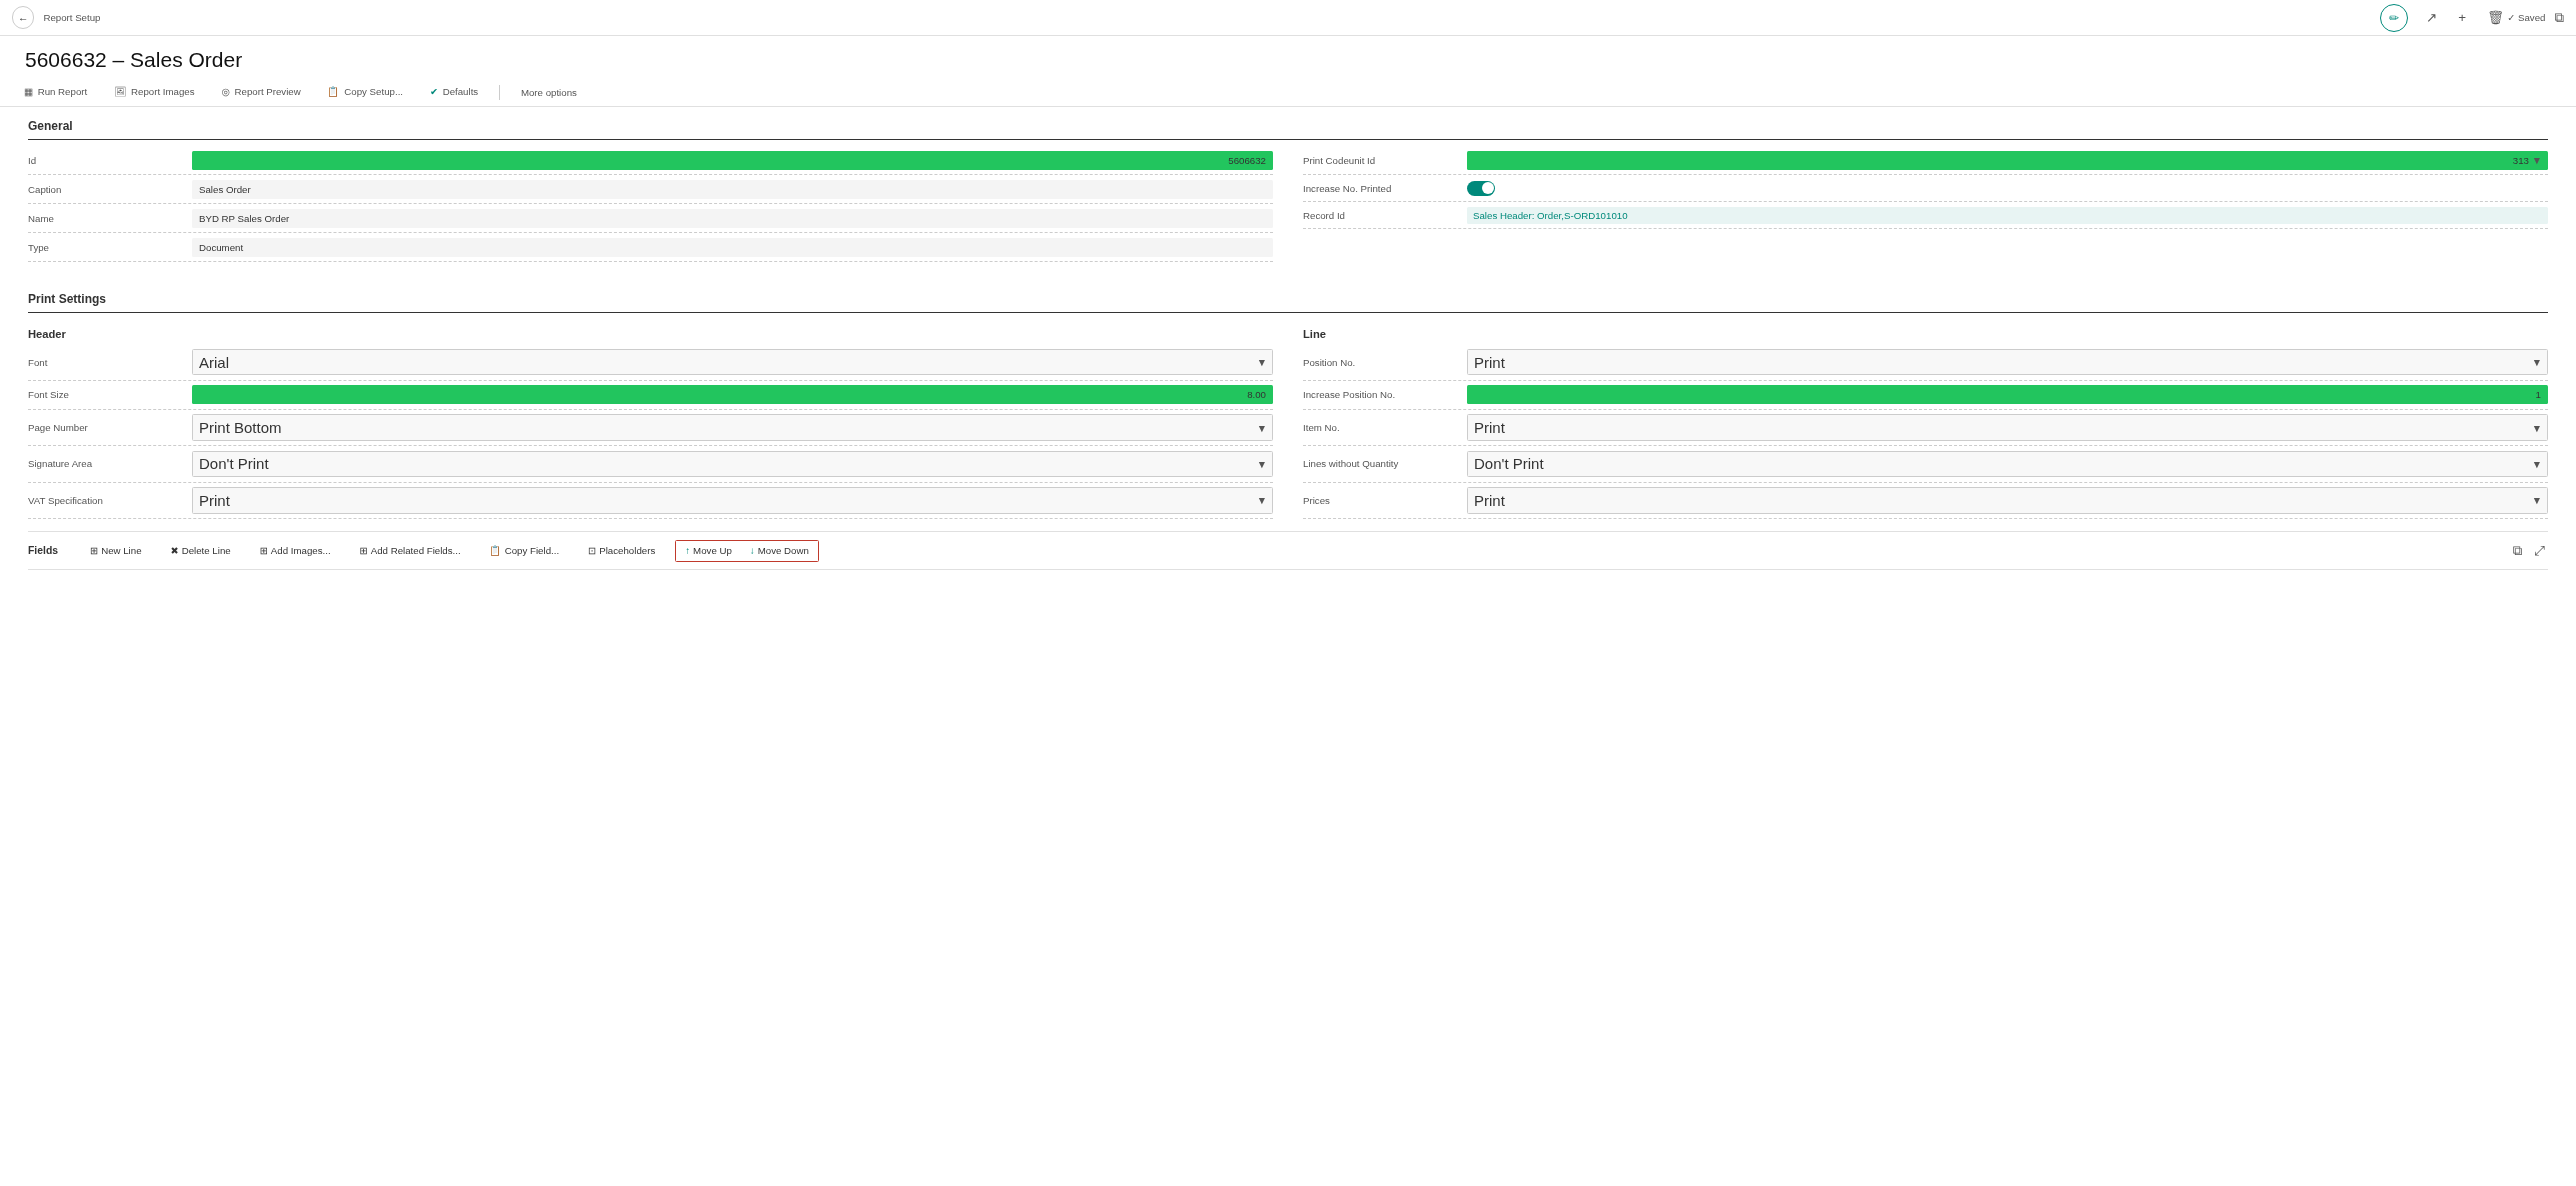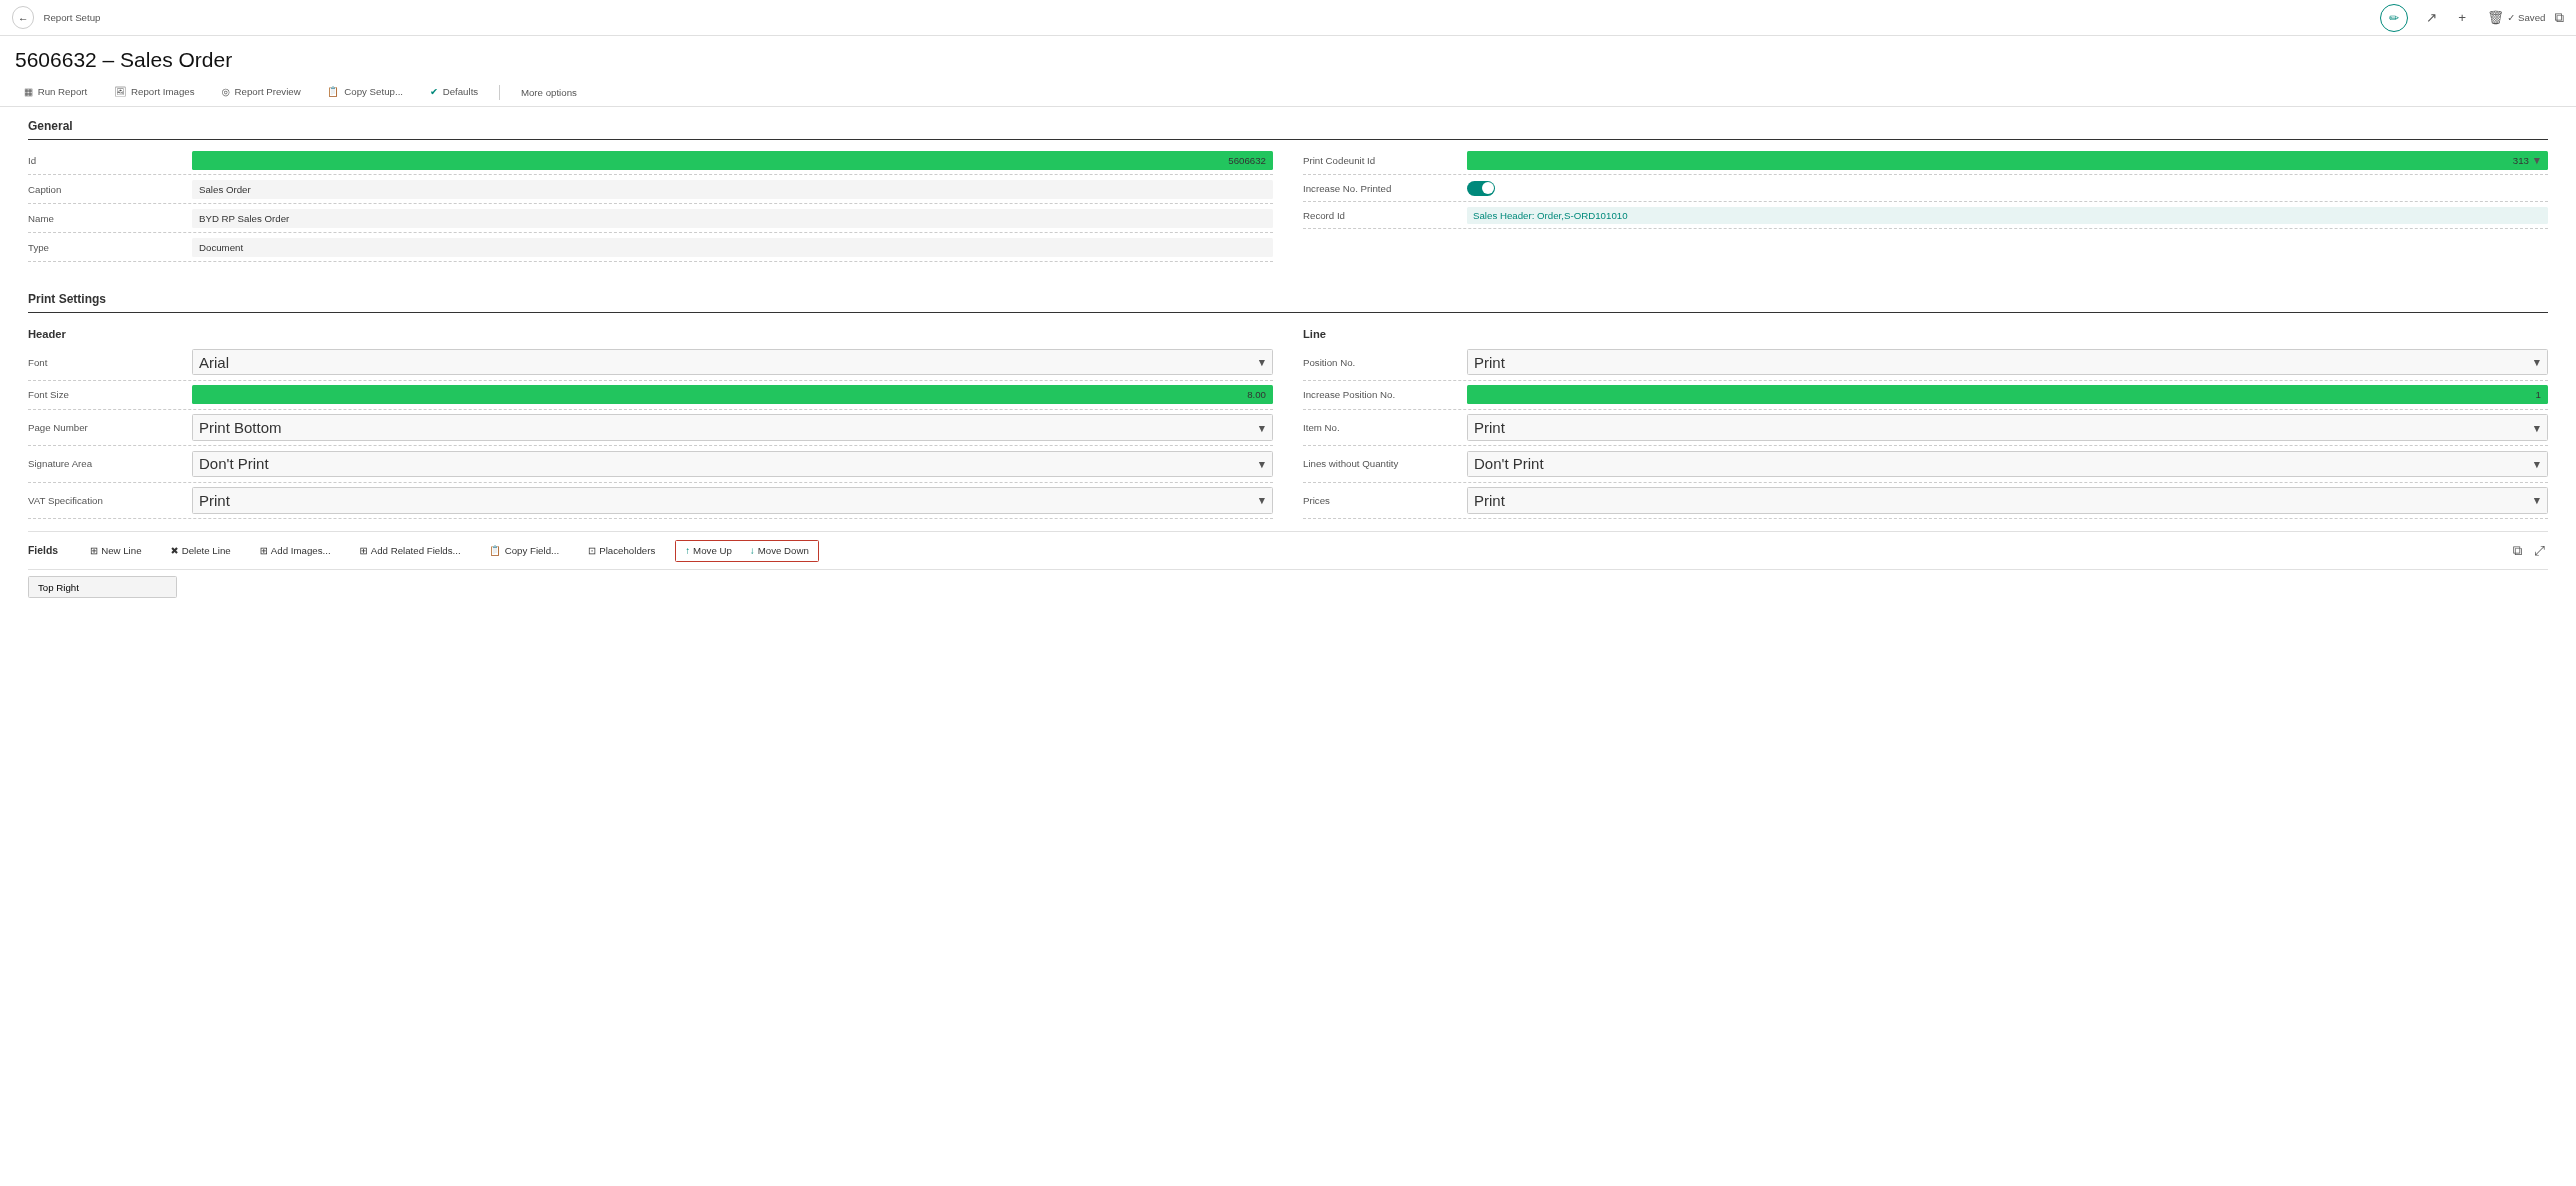--- a/index.html
+++ b/index.html
@@ -13,21 +13,21 @@
       width: 22.4px; height: 22.4px; border-radius: 50%; border: 0.7px solid #ccc; display: flex; align-items: center; justify-content: center;
       cursor: pointer; margin-right: 9px; background: #fff;
     }
     .top-bar-title { font-size: 9.7px; color: #555; flex: 1; }
     .top-bar-icons { display: flex; align-items: center; gap: 15px; }
     .icon-btn { background: none; border: none; cursor: pointer; font-size: 13.4px; color: #555; padding: 3px; }
     .edit-btn { width: 28px; height: 28px; border-radius: 50%; border: 1.5px solid #00897b; display: flex; align-items: center; justify-content: center; color: #00897b; cursor: pointer; background: #fff; }
     .saved-text { font-size: 9.7px; color: #555; margin-left: auto; display: flex; align-items: center; gap: 3px; }
     .restore-btn { background: none; border: none; font-size: 13.4px; color: #555; cursor: pointer; margin-left: 6px; }
 
-    .page-title { font-size: 21px; font-weight: 300; padding: 12px 15px 6px; color: #111; }
+    .page-title { font-size: 21px; font-weight: 300; padding: 12px 25px 6px; color: #111; }
 
     .tab-bar {
       display: flex; align-items: center; padding: 0 12px; border-bottom: 1.5px solid #e0e0e0; gap: 3px;
     }
     .tab-item {
       padding: 7.5px 12px; font-size: 9.7px; cursor: pointer; border-bottom: 2.2px solid transparent;
       display: flex; align-items: center; gap: 4.5px; color: #555; white-space: nowrap;
     }
     .tab-divider { width: 0.7px; height: 15px; background: #ccc; margin: 0 6px; }
     .tab-more { color: #555; cursor: pointer; padding: 7.5px 12px; font-size: 9.7px; }
@@ -352,18 +352,15 @@
     <div class="fields-right">
       <button class="icon-btn">
         <span>⧉</span>
       </button>
       <button class="icon-btn">
         <span>⤢</span>
       </button>
     </div>
   </div>
 
-  <div class="bottom-row">
-    <input class="bottom-input" type="text" value="Top Right" style="">
-  </div>
 
 </div>
 
 
 </body></html>

